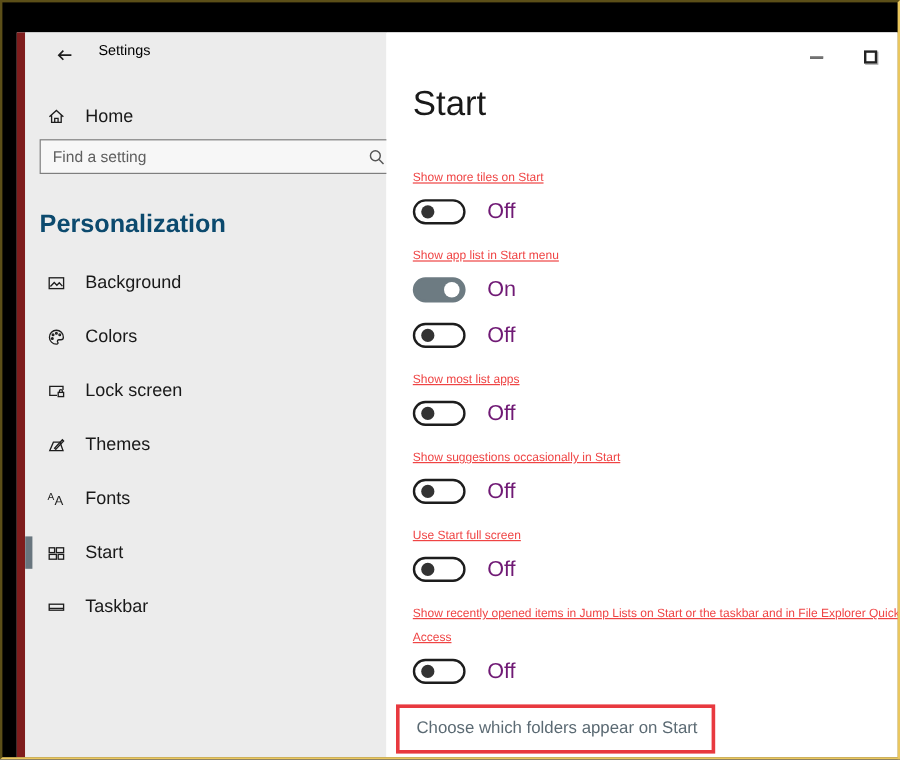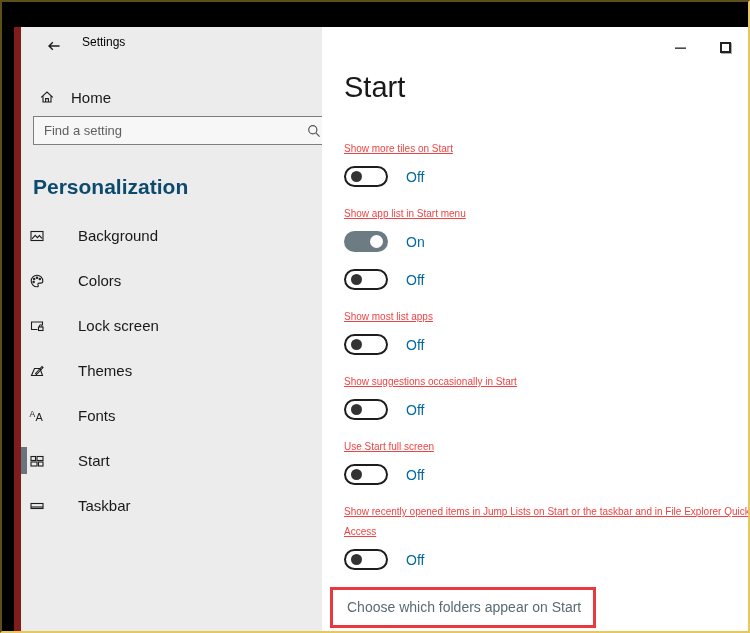--- a/index.html
+++ b/index.html
@@ -52,21 +52,21 @@
     font-size:13px; color:#333; font-family:inherit;
   }
   .searchbox input::placeholder { color:#5f5f5f; opacity:1; }
   .section-title {
     position:absolute; top:148px; left:12px;
     font-size:21px; font-weight:700; color:#0c4a6e;
   }
   .nav-list { position:absolute; top:186px; left:0; right:0; }
   .nav-item {
     position:relative; height:45px; display:flex; align-items:center;
-    padding-left:8px; cursor:pointer;gap:17px;
+    padding-left:18px; cursor:pointer;
   }
   .nav-item .sel-bar {
     position:absolute; left:0; top:9px; width:6px; height:27px;
     background:#68757e; display:none;
   }
   .nav-item.selected .sel-bar { display:block; }
   .icon16 { width:16px; height:16px; flex:0 0 16px; display:block; }
   
   .main { position:relative; flex:1; background:#fff; height:100%; }
   .win-controls { position:absolute; top:6px; right:0; display:flex; }
@@ -88,21 +88,21 @@
   .toggle {
     position:relative; width:44px; height:21px; border-radius:11px;
     border:2px solid #1d1d1d; background:transparent; cursor:pointer;
   }
   .toggle .knob {
     position:absolute; left:5px; top:3px; width:11px; height:11px;
     border-radius:50%; background:#333;
   }
   .toggle.on { background:#6d7b82; border-color:#6d7b82; }
   .toggle.on .knob { left:auto; right:3px; top:2px; width:13px; height:13px; background:#fff; }
-  .state-label { margin-left:18px; font-size:14px; color:#0369a1; }
+  .state-label { margin-left:18px; font-size:18px; color:#701a75; }
   .link-box {
     margin-top:7px; margin-left:-14px; width:fit-content;
     border:3px solid #e8393f; padding:8px 12px 9px 14px;
   }
   .folders-link { font-size:14px; color:#5b6a73; cursor:pointer; text-decoration:none; }
   svg.glyph { stroke:#1d1d1d; fill:none; stroke-width:1.1; }
 </style>
 </head>
 <body>
 

